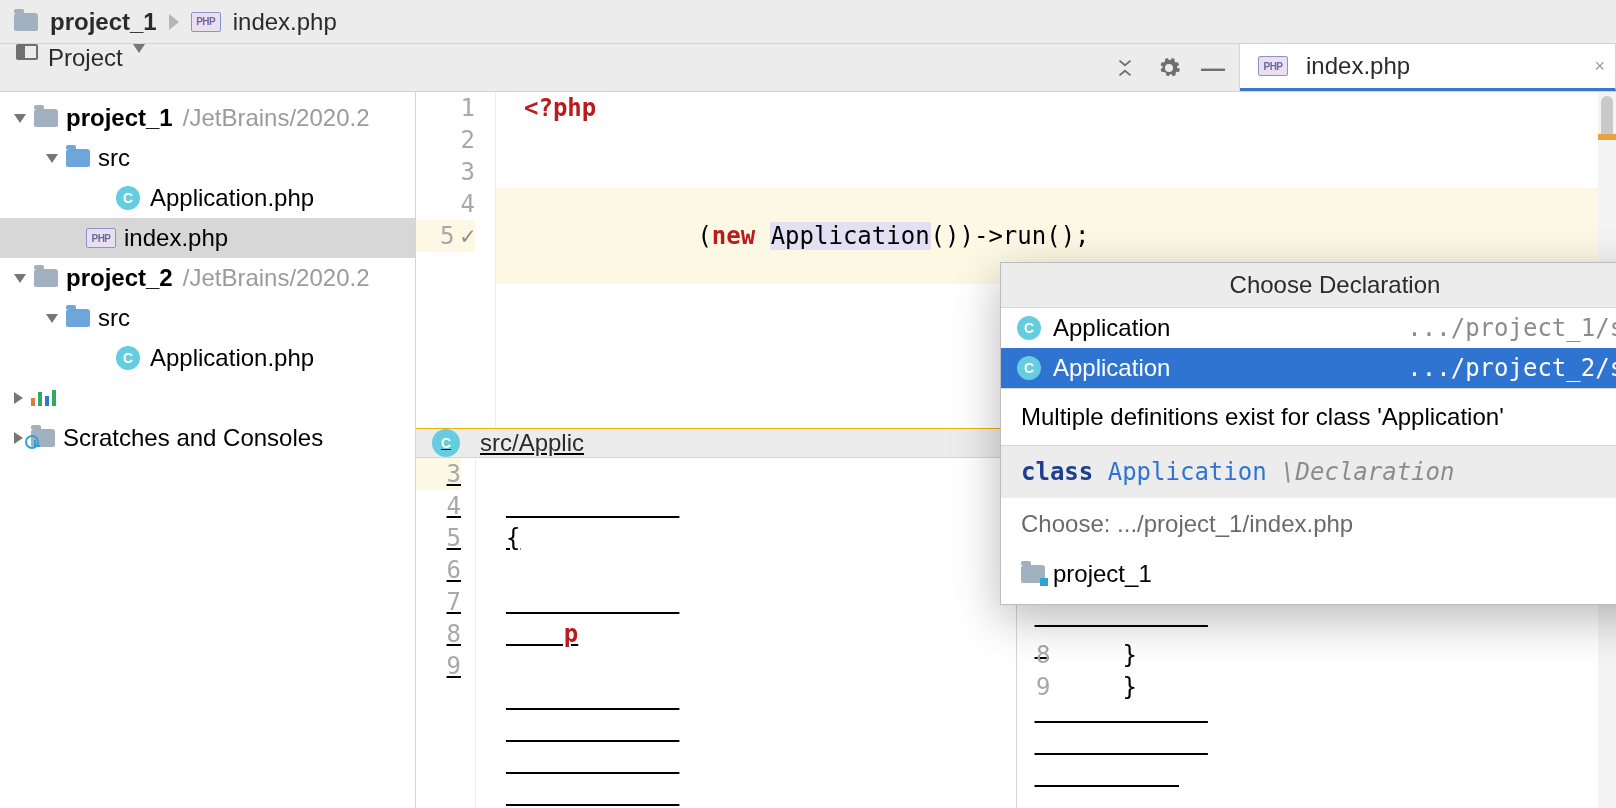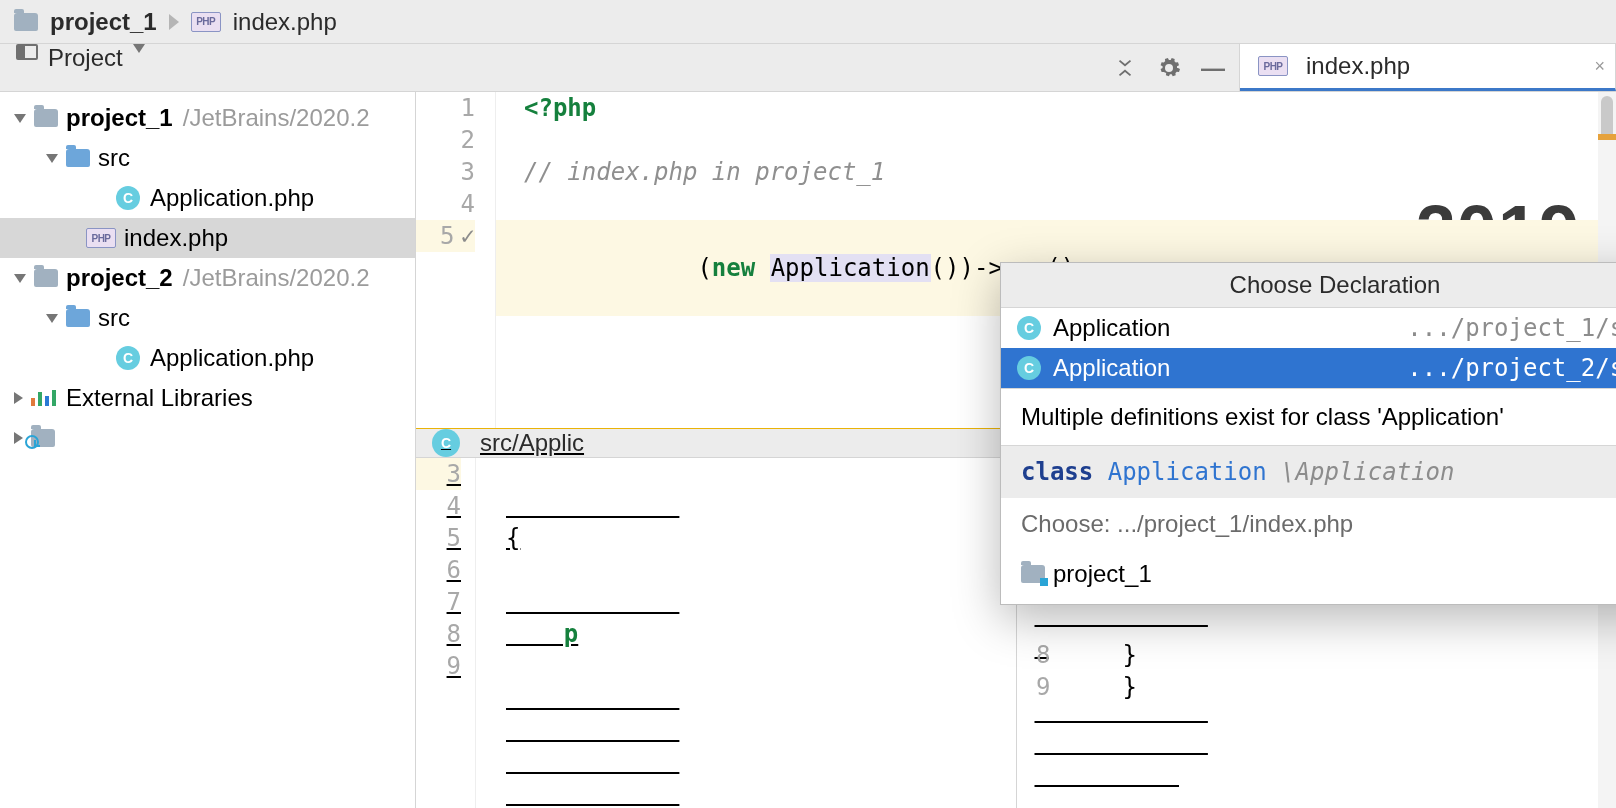--- a/index.html
+++ b/index.html
@@ -43,21 +43,21 @@
   .clock-ic{display:inline-block;width:20px;height:20px;border:2px solid #2aa4d6;border-radius:50%;margin-right:10px;position:relative;vertical-align:middle;}
   .clock-ic::before{content:"";position:absolute;left:7px;top:3px;width:2px;height:7px;background:#2aa4d6;}
   .clock-ic::after{content:"";position:absolute;left:7px;top:8px;width:6px;height:2px;background:#2aa4d6;}
 
   .editors{flex:1;display:flex;flex-direction:column;position:relative;}
   .editor{position:relative;flex:1;}
   .gutter{width:80px;text-align:right;color:#a8a8a8;padding-right:20px;line-height:32px;font-family:"Menlo",monospace;border-right:1px solid #eee;}
   .code-area{flex:1;position:relative;}
   .codeline{line-height:32px;font-family:"Menlo",monospace;padding-left:28px;white-space:pre;}
   .hl-line{background:#fdf8e3;}
-  .kw{color:#15803d;font-weight:700;}
+  .kw{color:#b91c1c;font-weight:700;}
   .comment{color:#8f8f8f;font-style:italic;}
   .ident-hl{background:#e3e0f3;padding:0 1px;}
   .check{color:#8c8c8c;margin-left:6px;}
 
   .year-badge{position:absolute;right:36px;top:98px;font-size:72px;font-weight:600;color:#3b3b3b;letter-spacing:1px;}
 
   
   .split{display:flex;border-top:1px solid #eab308;height:380px;text-decoration:underline;}
   .pane{flex:1;display:flex;flex-direction:column;border-right:1px solid #d5d5d5;}
   .subtab{height:42px;background:#ececec;display:flex;align-items:center;padding:0 16px;gap:10px;color:#2b2b2b;border-bottom:1px solid #d5d5d5;}
@@ -165,46 +165,45 @@
       <span>Application.php</span>
     </div>
     <div class="tree-row p0">
       <span class="tri right"></span>
       <span class="lib-ic">
           <span style="height:8px;background:#e07a3c"></span>
           <span style="height:14px"></span>
           <span style="height:10px;background:#2a7ad4"></span>
           <span style="height:16px"></span>
         </span>
-      <span>External Libraries</span>
     </div>
     <div class="tree-row p0">
       <span class="tri right"></span>
       <span class="folder-ic" style="position:relative;">
           <span class="clock-ic" style="position:absolute;left:-6px;top:6px;width:14px;height:14px;border-width:2px;"></span>
         </span>
+      <span>Scratches and Consoles</span>
     </div>
   </div>
 
   <div class="editors">
     <div class="year-badge">2019</div>
 
     <div class="editor" style="flex:0 0 336px;">
       <div style="display:flex;height:100%;">
         <div class="gutter">
           <div>1</div>
             <div>2</div>
             <div>3</div>
             <div>4</div>
           <div class="hl-line" style="display:flex;justify-content:flex-end;align-items:center;">5<span class="check">✓</span></div>
         </div>
         <div class="code-area">
           <div class="codeline"><span class="kw">&lt;?php</span></div>
           <div class="codeline">&nbsp;</div>
-          <div class="codeline comment">// index.php in project_1</div>
           <div class="codeline">&nbsp;</div>
           <div class="codeline hl-line">
             <span>(</span><span class="kw">new </span><span class="ident-hl">Application</span><span>())-&gt;run();</span>
           </div>
         </div>
       </div>
       <div class="right-scrolltrack">
         <div class="thumb" style="top:4px;height:110px;"></div>
         <div class="marker-right" style="top:148px;height:18px;"></div>
       </div>
@@ -219,21 +218,21 @@
         <div class="popup-row sel">
           <span class="class-ic" style="background:#66cde0;"></span>
           <span>Application</span>
           <span class="path">.../project_2/src</span>
         </div>
         <div class="popup-sec">
           <span>Multiple definitions exist for class 'Application'</span>
 
         </div>
         <div class="popup-class">
-          <span class="kwp">class </span><span class="name">Application</span><span class="ns"> \Application</span>
+          <span class="kwp">class </span><span class="name">Application</span><span class="ns"> \Declaration</span>
         </div>
         <div class="popup-src">
           <span>Choose:</span><span> .../project_1/index.php</span>
         </div>
         <div class="popup-proj">
           <span class="folder-ic" style="position:relative;">
               <span style="position:absolute;right:-3px;bottom:-3px;width:8px;height:8px;background:#2aa4d6;"></span>
             </span>
           <span>project_1</span>
 

